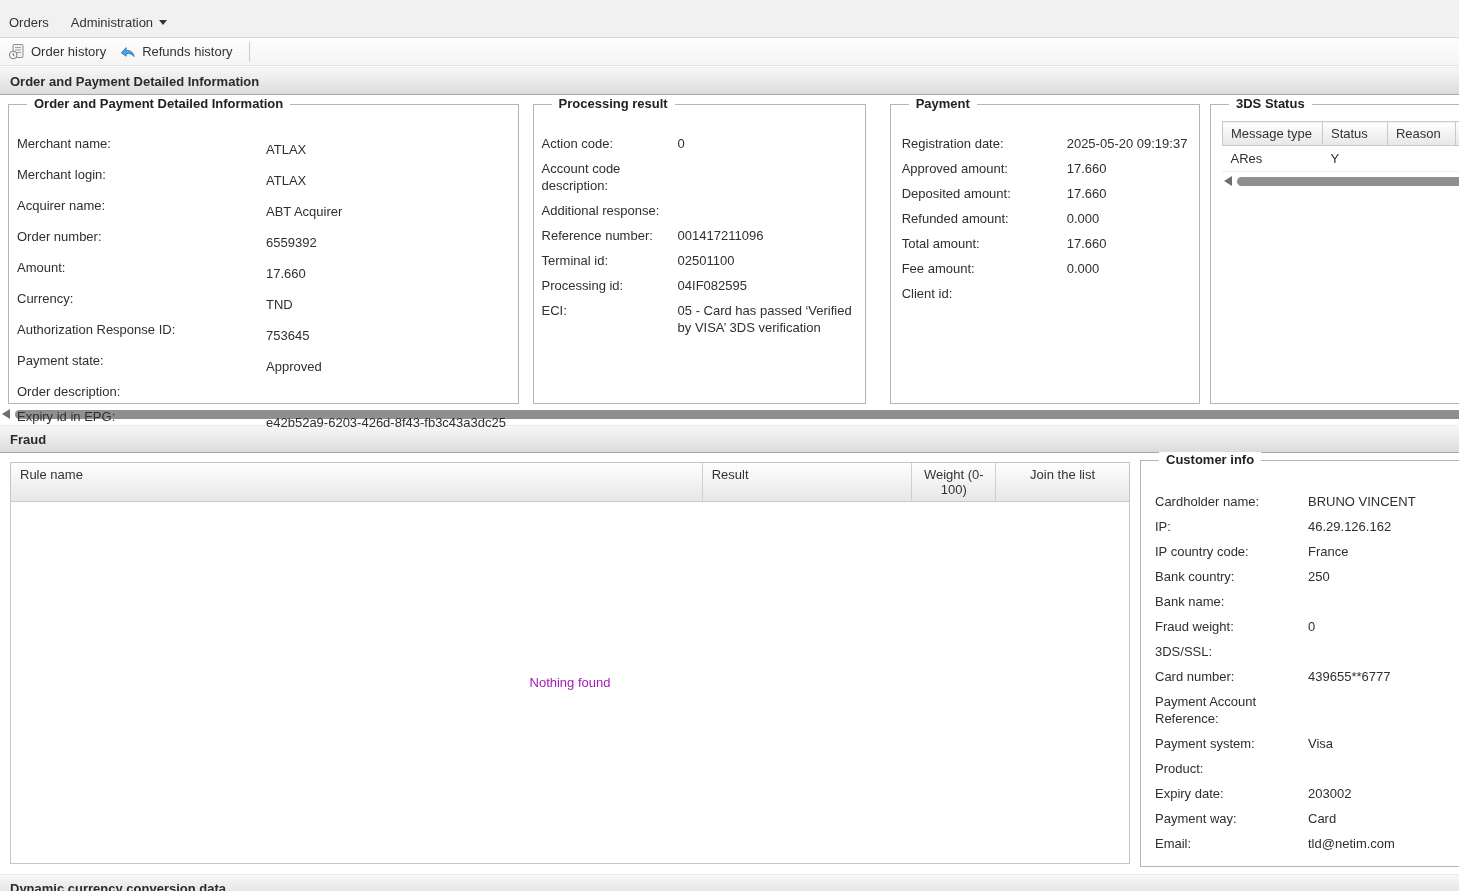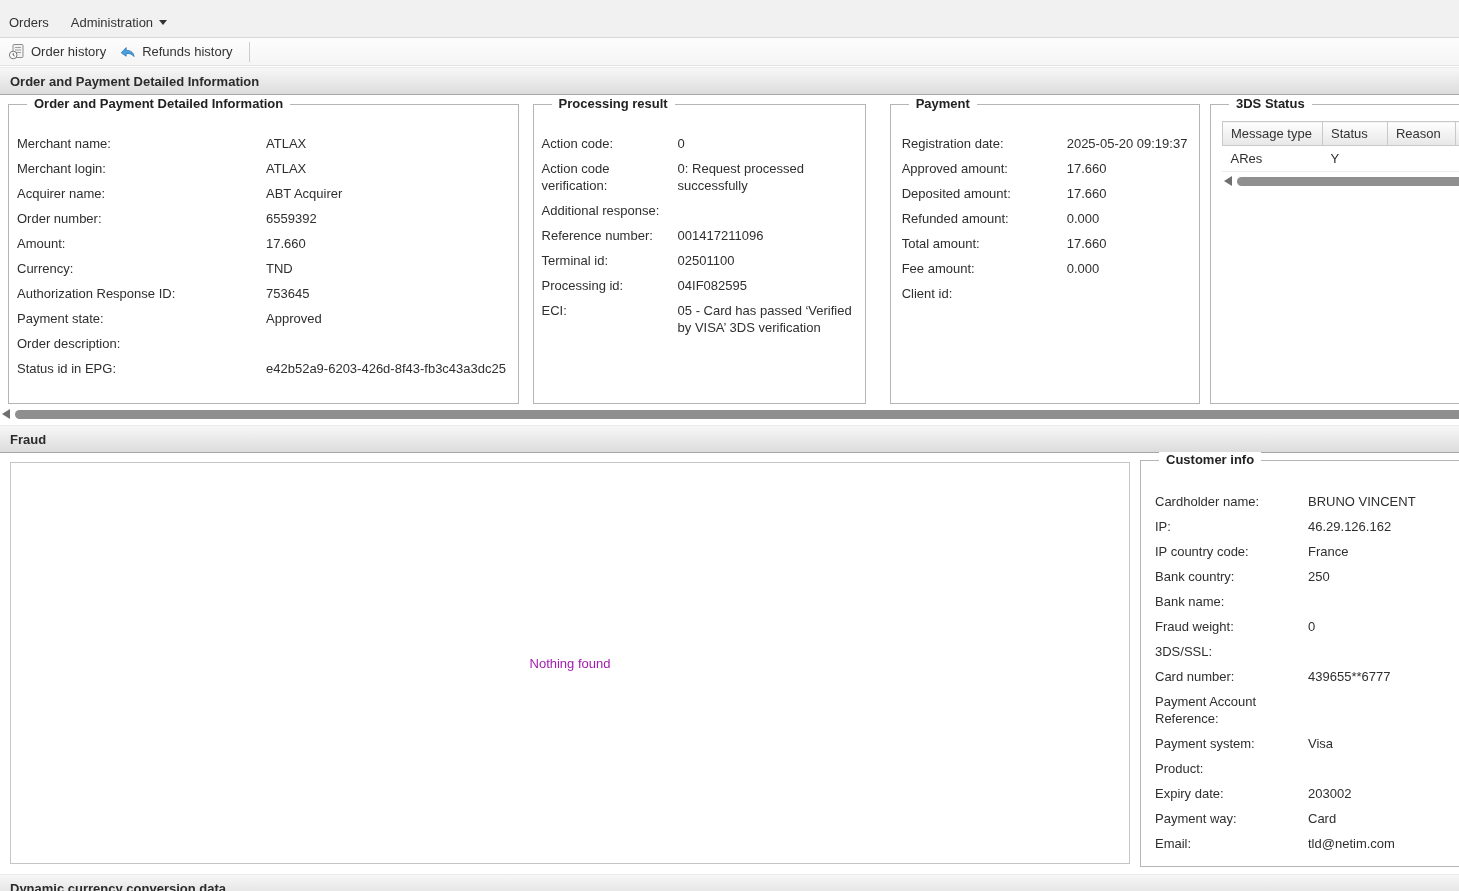--- a/index.html
+++ b/index.html
@@ -32,21 +32,21 @@
   .fs { position:relative; border:1px solid #b5b5b5; height:300px; background:#fff; }
   .fs .legend { position:absolute; top:-9px; left:18px; background:#fff; padding:0 7px;
     font-weight:bold; color:#222; white-space:nowrap; }
   .fs-body { padding:26px 8px 0 8px; }
   .f-row { display:flex; padding:4px 0; line-height:17px; }
   .f-label { flex:none; padding-right:6px; }
   .f-value { flex:1; }
 
   .fs-order { width:515px; }
   .fs-order .f-label { width:249px; }
-  .fs-order .f-value { white-space:nowrap; }
+  .fs-order .f-value { white-space:nowrap;margin-top:6px; }
   .fs-proc  { width:336px; margin-left:14px; }
   .fs-proc .f-label { width:136px; }
   .fs-pay   { width:313px; margin-left:24px; }
   .fs-pay  .fs-body { padding-left:11px; }
   .fs-pay  .f-label { width:165px; }
   .fs-3ds   { width:430px; margin-left:10px; }
 
   
   .grid { border-collapse:collapse; background:#fff; }
   .grid th { background:linear-gradient(#fefefe,#e7e7e7); border:1px solid #c9c9c9;
@@ -175,40 +175,39 @@
           <span class="f-label">Payment state:</span>
           <span class="f-value">Approved</span>
         </div>
 
         <div class="f-row">
           <span class="f-label">Order description:</span>
           <span class="f-value"></span>
         </div>
 
         <div class="f-row">
-          <span class="f-label">Status id in EPG:</span>
+          <span class="f-label">Expiry id in EPG:</span>
           <span class="f-value">e42b52a9-6203-426d-8f43-fb3c43a3dc25</span>
         </div>
 
 
     </div>
   </div>
 
   <div class="fs fs-proc">
     <span class="legend">Processing result</span>
     <div class="fs-body">
 
         <div class="f-row">
           <span class="f-label">Action code:</span>
           <span class="f-value">0</span>
         </div>
 
         <div class="f-row">
-          <span class="f-label">Action code verification:</span>
-          <span class="f-value">0: Request processed successfully</span>
+          <span class="f-label">Account code description:</span>
         </div>
 
         <div class="f-row">
           <span class="f-label">Additional response:</span>
           <span class="f-value"></span>
         </div>
 
         <div class="f-row">
           <span class="f-label">Reference number:</span>
           <span class="f-value">001417211096</span>
@@ -319,20 +318,31 @@
   <span class="scroll-arrow-left"></span>
   <span class="scroll-thumb"></span>
 </div>
 
 <div class="section-bar fraud-bar">
   <b>Fraud</b>
 </div>
 
 <div class="fraud-row">
   <div class="fraud-table-box">
+    <div class="fraud-head">
+
+        <div class="hc">Rule name</div>
+
+        <div class="hc">Result</div>
+
+        <div class="hc">Weight (0-100)</div>
+
+        <div class="hc">Join the list</div>
+
+    </div>
     <div class="fraud-body">
       <span>Nothing found</span>
     </div>
   </div>
 
   <div class="fs fs-cust">
     <span class="legend">Customer info</span>
     <div class="fs-body">
 
         <div class="f-row">

